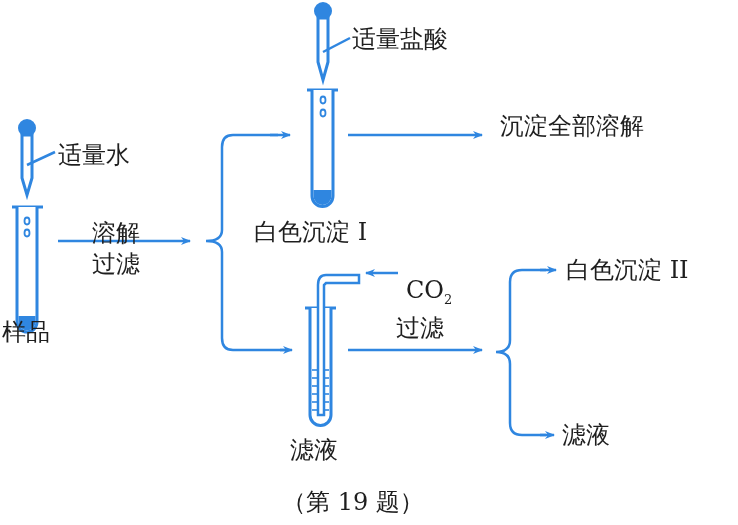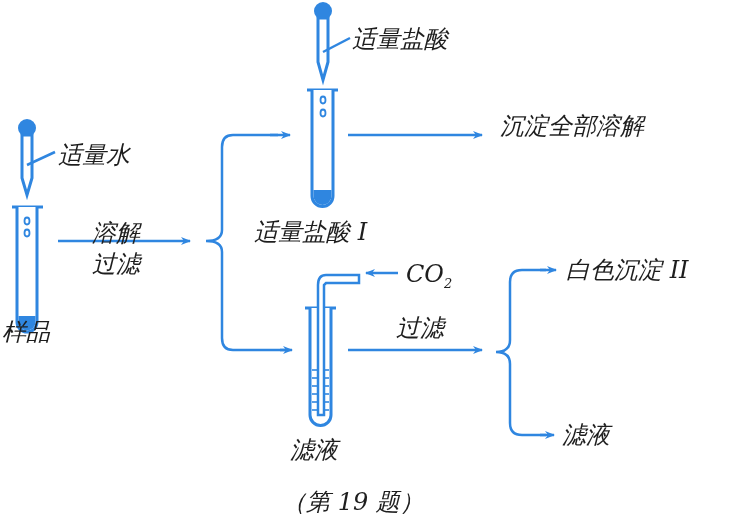--- a/index.html
+++ b/index.html
@@ -1,19 +1,19 @@
 <!DOCTYPE html>
 <html><head>
 <meta charset="utf-8">
 <style>
   html, body { margin: 0; padding: 0; background: #ffffff; }
   body { width: 738px; height: 525px; position: relative; overflow: hidden;
          font-family: "DejaVu Serif", "Liberation Serif", serif; color: #222; }
   svg.diagram { position: absolute; left: 0; top: 0; }
-  .lbl { position: absolute; font-size: 24px; line-height: 1; white-space: nowrap; color: #1e1e1e; font-style: italic; }
+  .lbl { position: absolute; font-size: 24px; line-height: 1; white-space: nowrap; color: #1e1e1e; }
   .sub { font-size: 13px; vertical-align: -6px; }
 </style>
 </head>
 <body>
 
 <svg class="diagram" width="738" height="525" viewBox="0 0 738 525">
   <defs>
     <marker id="ah" markerWidth="10" markerHeight="8" refX="9" refY="4" orient="auto" markerUnits="userSpaceOnUse">
       <path d="M0,0 L10,4 L0,8 L3,4 Z" fill="#2f86e0"></path>
     </marker>
@@ -80,20 +80,20 @@
   <path d="M546,270 L522,270 Q510,270 510,282 L510,340 Q510,352 496,352 Q510,352 510,364 L510,423 Q510,435 522,435 L546,435" fill="none" stroke="#2f86e0" stroke-width="2.5"></path>
   <line x1="540" y1="270" x2="556" y2="270" stroke="#2f86e0" stroke-width="2.5" marker-end="url(#ah)"></line>
   <line x1="540" y1="435" x2="554" y2="435" stroke="#2f86e0" stroke-width="2.5" marker-end="url(#ah)"></line>
 </svg>
 
 <div class="lbl" style="left:58px; top:143px;">适量水</div>
 <div class="lbl" style="left:2px; top:320px;">样品</div>
 <div class="lbl" style="left:92px; top:205px;margin-top:16px;">溶解</div>
 <div class="lbl" style="left:92px; top:252px;">过滤</div>
 <div class="lbl" style="left:352px; top:27px;">适量盐酸</div>
-<div class="lbl" style="left:254px; top:220px;">适量盐酸 I</div>
+<div class="lbl" style="left:254px; top:220px;">白色沉淀 I</div>
 <div class="lbl" style="left:500px; top:114px;">沉淀全部溶解</div>
-<div class="lbl" style="left:406px; top:262px;text-align:right;"><span>CO</span><span class="sub">2</span></div>
+<div class="lbl" style="left:406px; top:278px;text-align:right;"><span>CO</span><span class="sub">2</span></div>
 <div class="lbl" style="left:396px; top:316px;">过滤</div>
 <div class="lbl" style="left:290px; top:438px;">滤液</div>
 <div class="lbl" style="left:566px; top:258px;">白色沉淀 II</div>
 <div class="lbl" style="left:562px; top:423px;">滤液</div>
 <div class="lbl" style="left:282px; top:490px;">（第 19 题）</div>
 
 </body></html>

